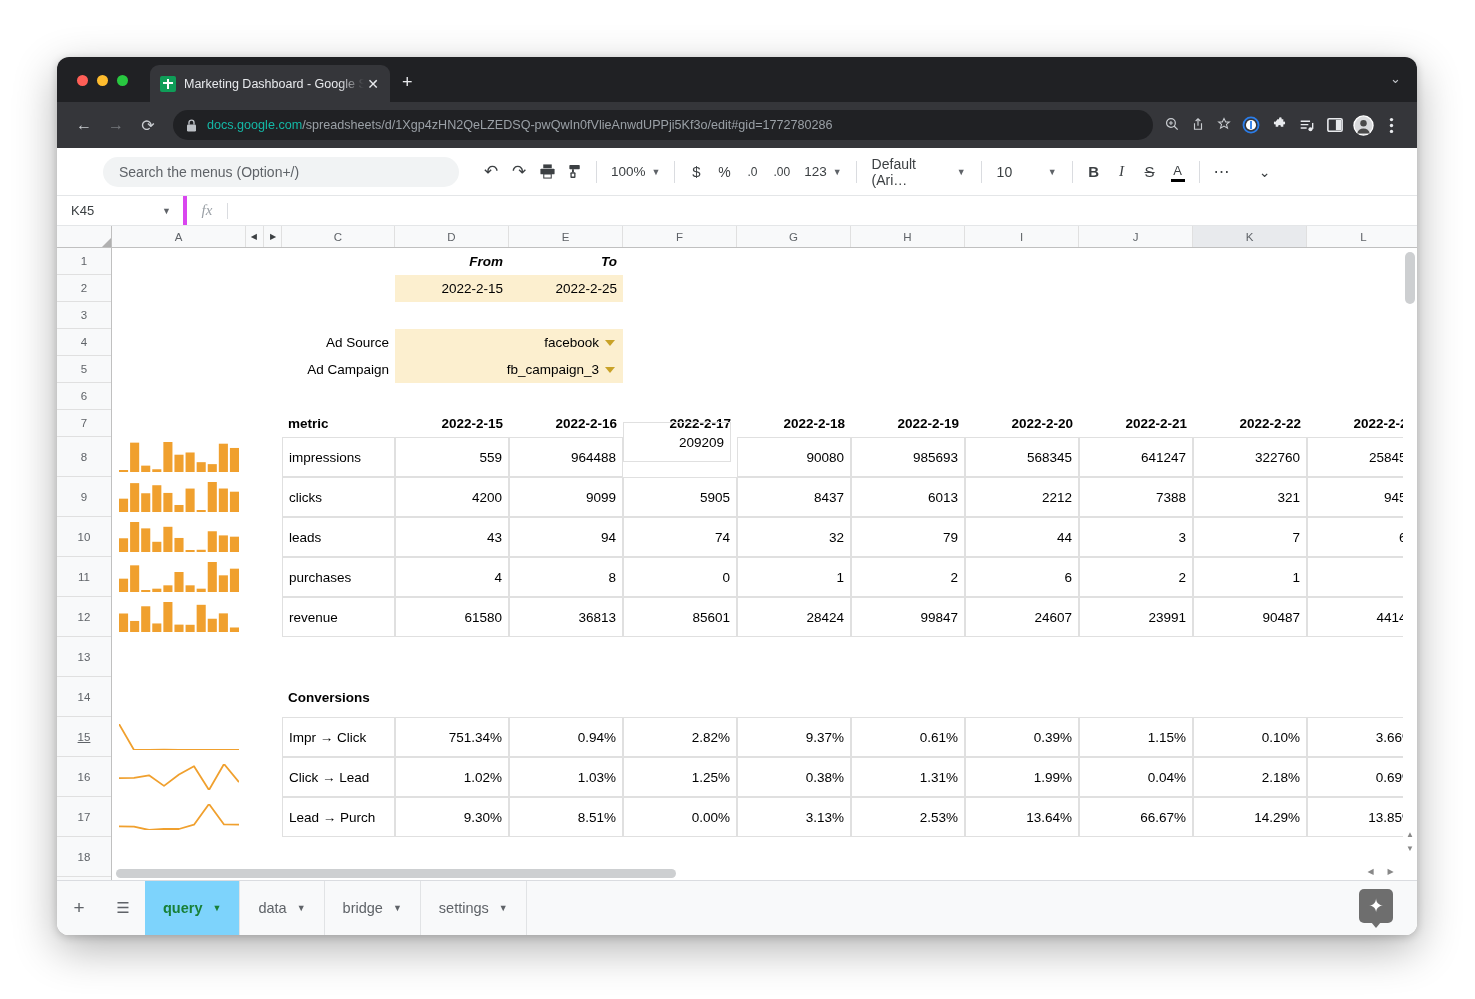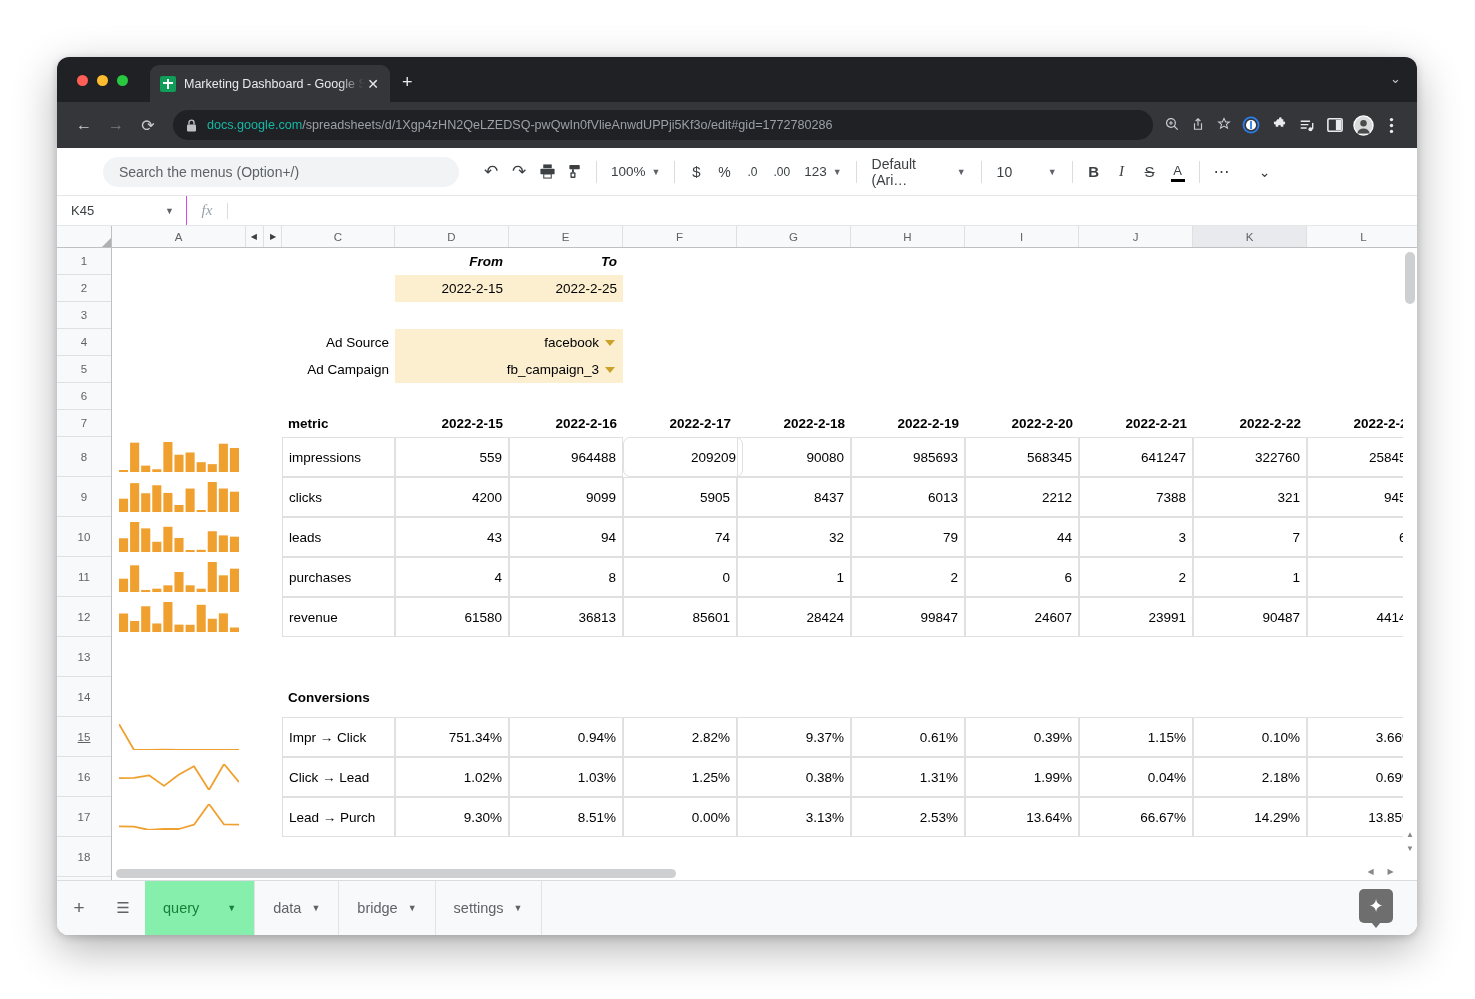--- a/index.html
+++ b/index.html
@@ -135,21 +135,21 @@
   #tb-textcolor .bar { width: 14px; height: 3px; background: #000; margin-top: 2px; }
 
   
   #formulabar {
     height: 30px; display: flex; align-items: center;
     border-bottom: 1px solid #e4e6e8; font-size: 13px; color: #3c4043;
   }
   #namebox {
     width: 130px; height: 100%; display: flex; align-items: center;
     justify-content: space-between; padding: 0 12px 0 14px;
-    border-right: 1px solid #d946ef; cursor: pointer;
+    border-right: 4px solid #d946ef; cursor: pointer;
   }
   #fx { width: 40px; text-align: center; color: #9aa0a6;
         font-family: "Liberation Serif", serif; font-style: italic; font-size: 15px; }
   #fx-sep { width: 1px; height: 16px; background: #dadce0; }
   #formula-input { flex: 1 1 auto; height: 100%; padding-left: 10px;
                    display: flex; align-items: center; cursor: text; }
 
   
   #gridwrap { position: absolute; left: 0; right: 0; top: 78px; bottom: 55px; overflow: hidden; }
 
@@ -212,21 +212,21 @@
   #sheetbar {
     position: absolute; left: 0; right: 0; bottom: 0; height: 55px;
     background: #f8f9fa; border-top: 1px solid #dadce0;
     display: flex; align-items: stretch;
   }
   .sb-icon { width: 44px; display: flex; align-items: center; justify-content: center;
              color: #5f6368; font-size: 19px; cursor: pointer; }
   .stab { display: flex; align-items: center; padding: 0 18px;
           font-size: 14.5px; color: #5f6368; cursor: pointer;
           border-right: 1px solid #e1e3e5; }
-  .stab.active { background: #86efac; color: #188038; font-weight: normal; gap: 18px; }
+  .stab.active { background: #7dd3fc; color: #188038; font-weight: bold; }
   .stab .caret { font-size: 9px; margin-left: 10px; color: #5f6368; }
   .stab.active .caret { color: #188038; }
   #explore {
     position: absolute; right: 24px; bottom: 12px;
     width: 34px; height: 34px; border-radius: 5px;
     background: #6e6e6e; display: flex; align-items: center; justify-content: center;
     color: #fff; font-size: 18px; cursor: pointer;
   }
   #explore::after {
     content:""; position: absolute; bottom: -5px; left: 50%; margin-left: -5px;
@@ -458,21 +458,21 @@
           <div class="cell r bold" style="position: absolute; left: 511px; top: 162px; width: 114px; height: 27px;">2022-2-17</div>
           <div class="cell r bold" style="position: absolute; left: 625px; top: 162px; width: 114px; height: 27px;">2022-2-18</div>
           <div class="cell r bold" style="position: absolute; left: 739px; top: 162px; width: 114px; height: 27px;">2022-2-19</div>
           <div class="cell r bold" style="position: absolute; left: 853px; top: 162px; width: 114px; height: 27px;">2022-2-20</div>
           <div class="cell r bold" style="position: absolute; left: 967px; top: 162px; width: 114px; height: 27px;">2022-2-21</div>
           <div class="cell r bold" style="position: absolute; left: 1081px; top: 162px; width: 114px; height: 27px;">2022-2-22</div>
           <div class="cell r bold" style="position: absolute; left: 1195px; top: 162px; width: 114px; height: 27px;">2022-2-23</div>
           <div class="cell box" style="position: absolute; left: 170px; top: 189px; width: 113px; height: 40px;">impressions</div>
           <div class="cell box r" style="position: absolute; left: 283px; top: 189px; width: 114px; height: 40px;">559</div>
           <div class="cell box r" style="position: absolute; left: 397px; top: 189px; width: 114px; height: 40px;">964488</div>
-          <div class="cell box r" style="position: absolute; left: 511px; top: 189px; width: 120px; height: 40px; border-radius: 7px;">209209</div>
+          <div class="cell box r" style="position: absolute; left: 511px; top: 174px; width: 108px; height: 40px;">209209</div>
           <div class="cell box r" style="position: absolute; left: 625px; top: 189px; width: 114px; height: 40px;">90080</div>
           <div class="cell box r" style="position: absolute; left: 739px; top: 189px; width: 114px; height: 40px;">985693</div>
           <div class="cell box r" style="position: absolute; left: 853px; top: 189px; width: 114px; height: 40px;">568345</div>
           <div class="cell box r" style="position: absolute; left: 967px; top: 189px; width: 114px; height: 40px;">641247</div>
           <div class="cell box r" style="position: absolute; left: 1081px; top: 189px; width: 114px; height: 40px;">322760</div>
           <div class="cell box r" style="position: absolute; left: 1195px; top: 189px; width: 114px; height: 40px;">258453</div>
           <div class="cell box" style="position: absolute; left: 170px; top: 229px; width: 113px; height: 40px;">clicks</div>
           <div class="cell box r" style="position: absolute; left: 283px; top: 229px; width: 114px; height: 40px;">4200</div>
           <div class="cell box r" style="position: absolute; left: 397px; top: 229px; width: 114px; height: 40px;">9099</div>
           <div class="cell box r" style="position: absolute; left: 511px; top: 229px; width: 114px; height: 40px;">5905</div>

